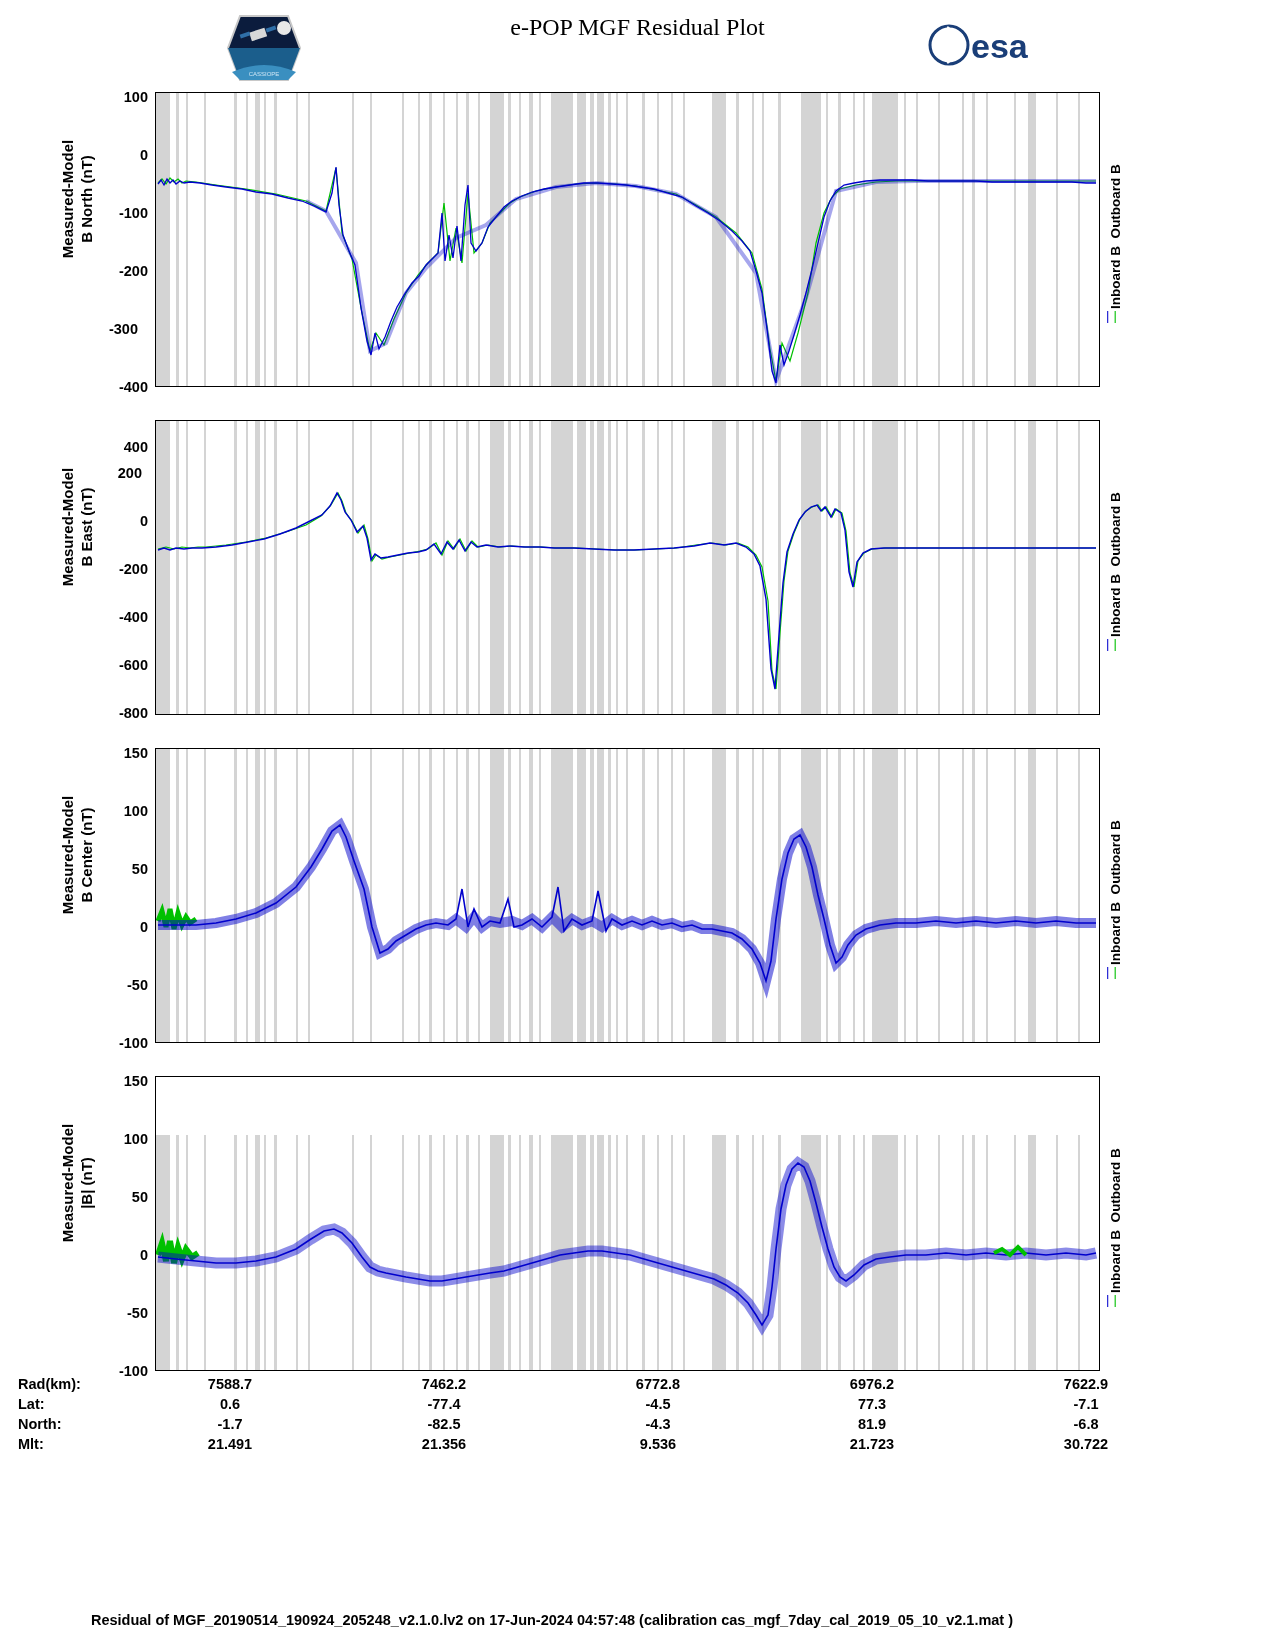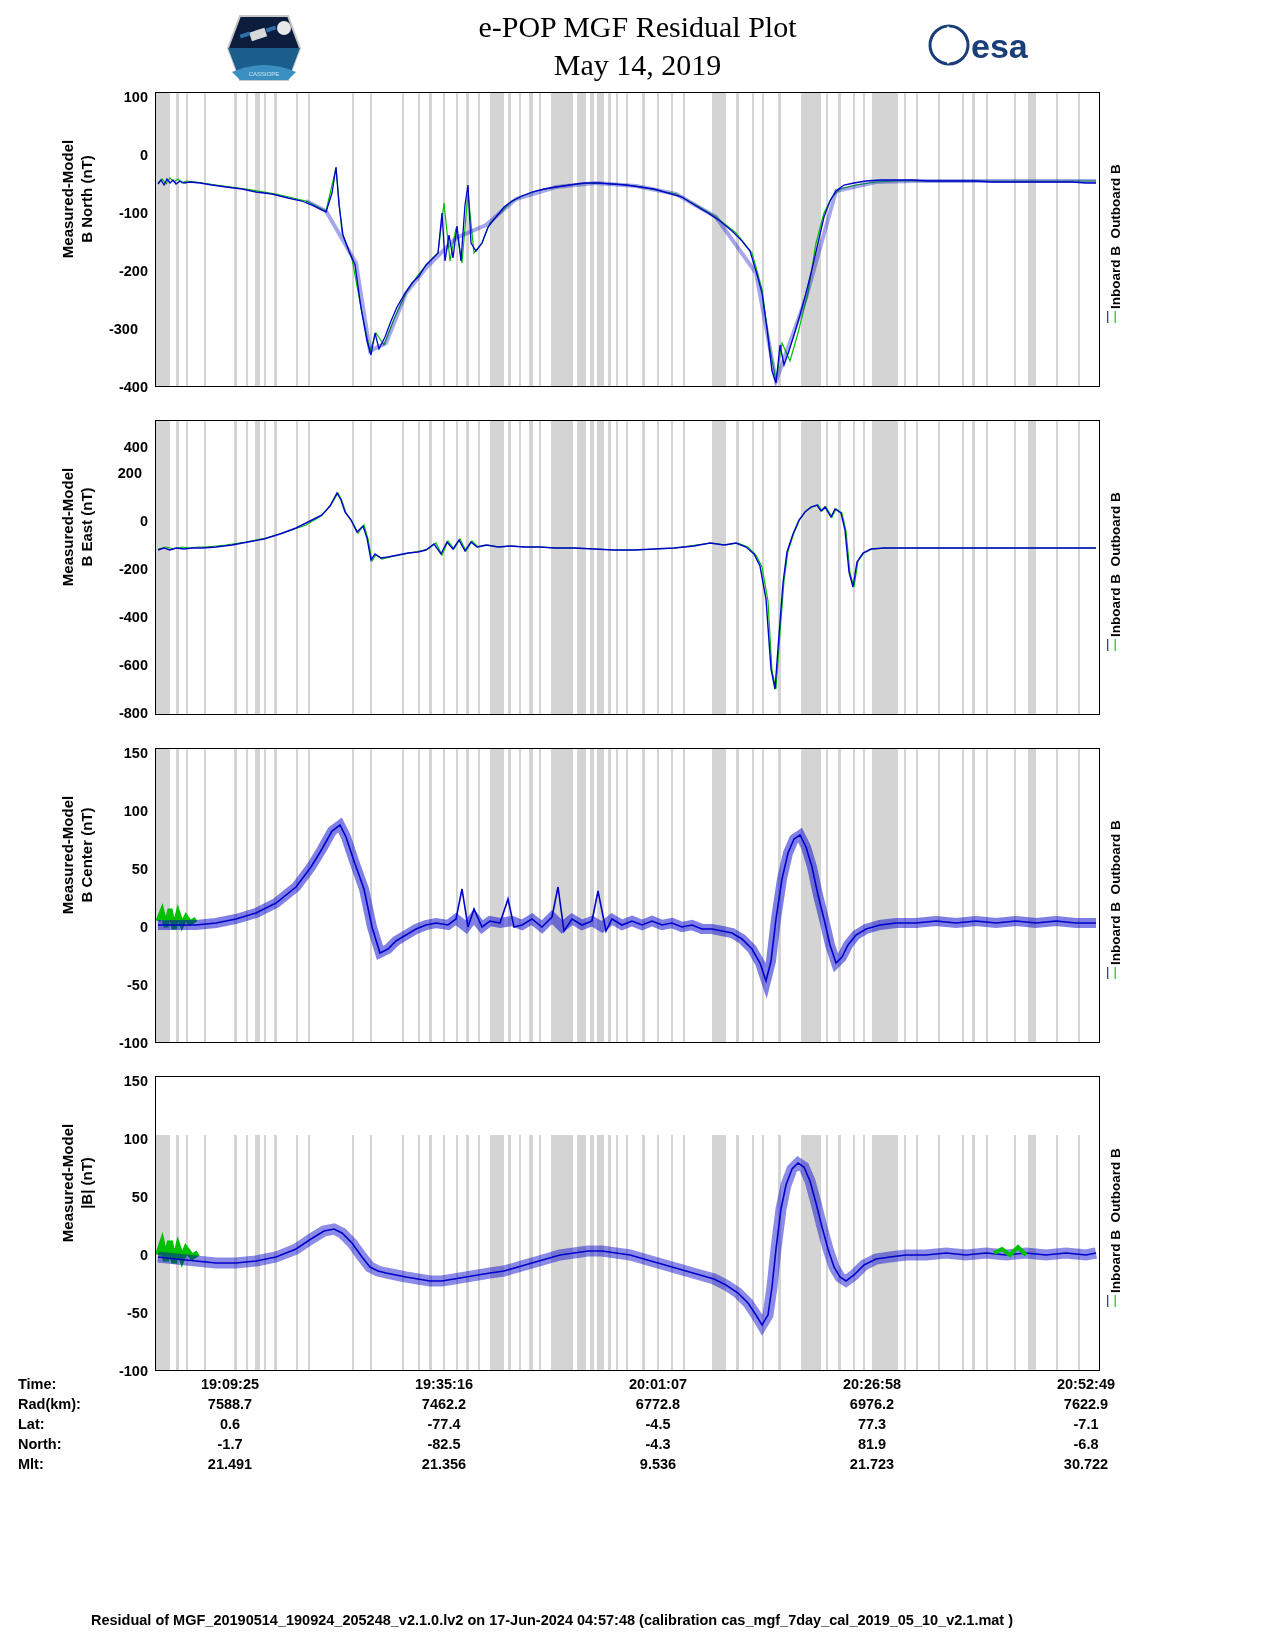--- a/index.html
+++ b/index.html
@@ -21,21 +21,21 @@
     left: 0; top: 0;
     width: 1275px;
     height: 92px;
   }
   #title-block {
     position: absolute;
     left: 0; top: 8px;
     width: 1275px;
     text-align: center;
     font-family: "Liberation Serif", serif;
-    font-size: 30px;
+    font-size: 24px;
     line-height: 38px;
     color: #000;
   }
   #logo-cassiope {
     position: absolute;
     left: 222px; top: 6px;
     width: 84px; height: 84px;
   }
   #logo-esa {
     position: absolute;
@@ -137,21 +137,20 @@
       <circle cx="62" cy="22" r="7" fill="#e8e8e8"></circle>
       <rect x="28" y="24" width="16" height="9" fill="#d8d8d8" transform="rotate(-18 36 28)"></rect>
       <rect x="18" y="27" width="10" height="4" fill="#2f6fa8" transform="rotate(-18 23 29)"></rect>
       <rect x="44" y="21" width="10" height="4" fill="#2f6fa8" transform="rotate(-18 49 23)"></rect>
       <text x="42" y="70" font-size="6" fill="#cfe6f5" text-anchor="middle" font-family="Liberation Sans, sans-serif">CASSIOPE</text>
     </svg>
   </div>
 
   <div id="title-block">
     <div>e-POP MGF Residual Plot</div>
-    <div>May 14, 2019</div>
   </div>
 
   <div id="logo-esa">
     <svg width="122" height="46" viewBox="0 0 122 46">
       <g fill="#1a3e78">
         <circle cx="24" cy="23" r="19" fill="none" stroke="#1a3e78" stroke-width="3"></circle>
         <path d="M10,14 L38,14" stroke="#ffffff" stroke-width="3"></path>
         <path d="M8,23 L40,23" stroke="#ffffff" stroke-width="3"></path>
         <path d="M10,32 L38,32" stroke="#ffffff" stroke-width="3"></path>
         <path d="M24,5 C17,14 17,32 24,41" stroke="#ffffff" stroke-width="3" fill="none"></path>
@@ -616,28 +615,20 @@
   <span>Inboard B</span>&nbsp;&nbsp;<span>Outboard B</span>
 </div>
 <div class="legend-keys" style="left:1106px; top:1292px;">
   <span style="color:#0000cc;">|</span><span style="color:#00c000;">|</span>
 </div>
 
 <div id="table">
   <table>
     <tbody>
       <tr>
-        <td class="rowlabel">Time:</td>
-        <td class="cell">19:09:25</td>
-        <td class="cell">19:35:16</td>
-        <td class="cell">20:01:07</td>
-        <td class="cell">20:26:58</td>
-        <td class="cell">20:52:49</td>
-      </tr>
-      <tr>
         <td class="rowlabel">Rad(km):</td>
         <td class="cell">7588.7</td>
         <td class="cell">7462.2</td>
         <td class="cell">6772.8</td>
         <td class="cell">6976.2</td>
         <td class="cell">7622.9</td>
       </tr>
       <tr>
         <td class="rowlabel">Lat:</td>
         <td class="cell">0.6</td>

